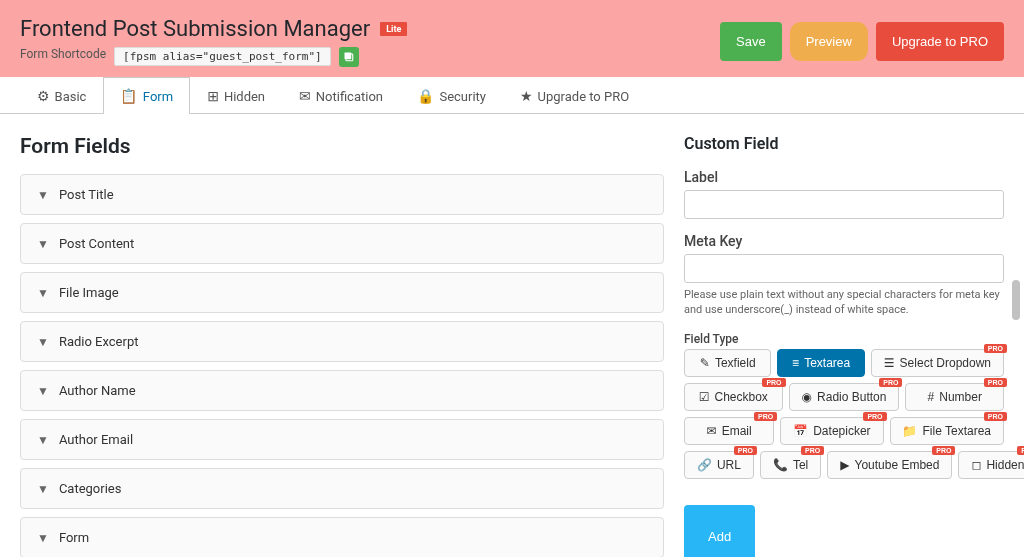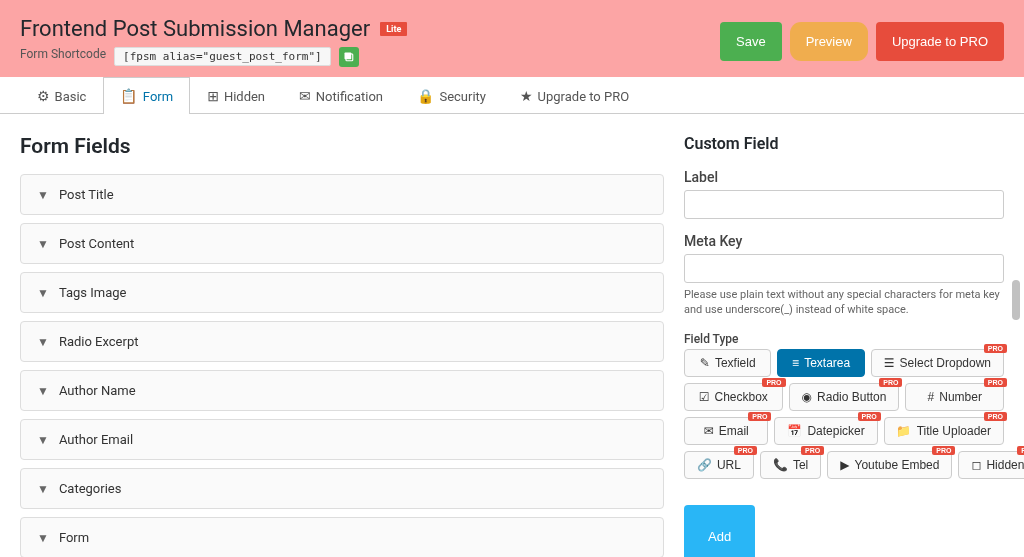--- a/index.html
+++ b/index.html
@@ -123,21 +123,21 @@
       <div class="form-field-item">
         <span class="field-arrow">▼</span>
         <span class="field-name">Post Title</span>
       </div>
       <div class="form-field-item">
         <span class="field-arrow">▼</span>
         <span class="field-name">Post Content</span>
       </div>
       <div class="form-field-item">
         <span class="field-arrow">▼</span>
-        <span class="field-name">Tags Image</span>
+        <span class="field-name">File Image</span>
       </div>
       <div class="form-field-item">
         <span class="field-arrow">▼</span>
         <span class="field-name">Radio Excerpt</span>
       </div>
       <div class="form-field-item">
         <span class="field-arrow">▼</span>
         <span class="field-name">Author Name</span>
       </div>
       <div class="form-field-item">
@@ -213,21 +213,21 @@
               <span>Email</span>
               <span class="pro-badge">PRO</span>
             </button>
             <button class="type-btn">
               <span>📅</span>
               <span>Datepicker</span>
               <span class="pro-badge">PRO</span>
             </button>
             <button class="type-btn">
               <span>📁</span>
-              <span>Title Uploader</span>
+              <span>File Textarea</span>
               <span class="pro-badge">PRO</span>
             </button>
           </div>
 
           <div class="field-type-row">
             <button class="type-btn">
               <span>🔗</span>
               <span>URL</span>
               <span class="pro-badge">PRO</span>
             </button>

